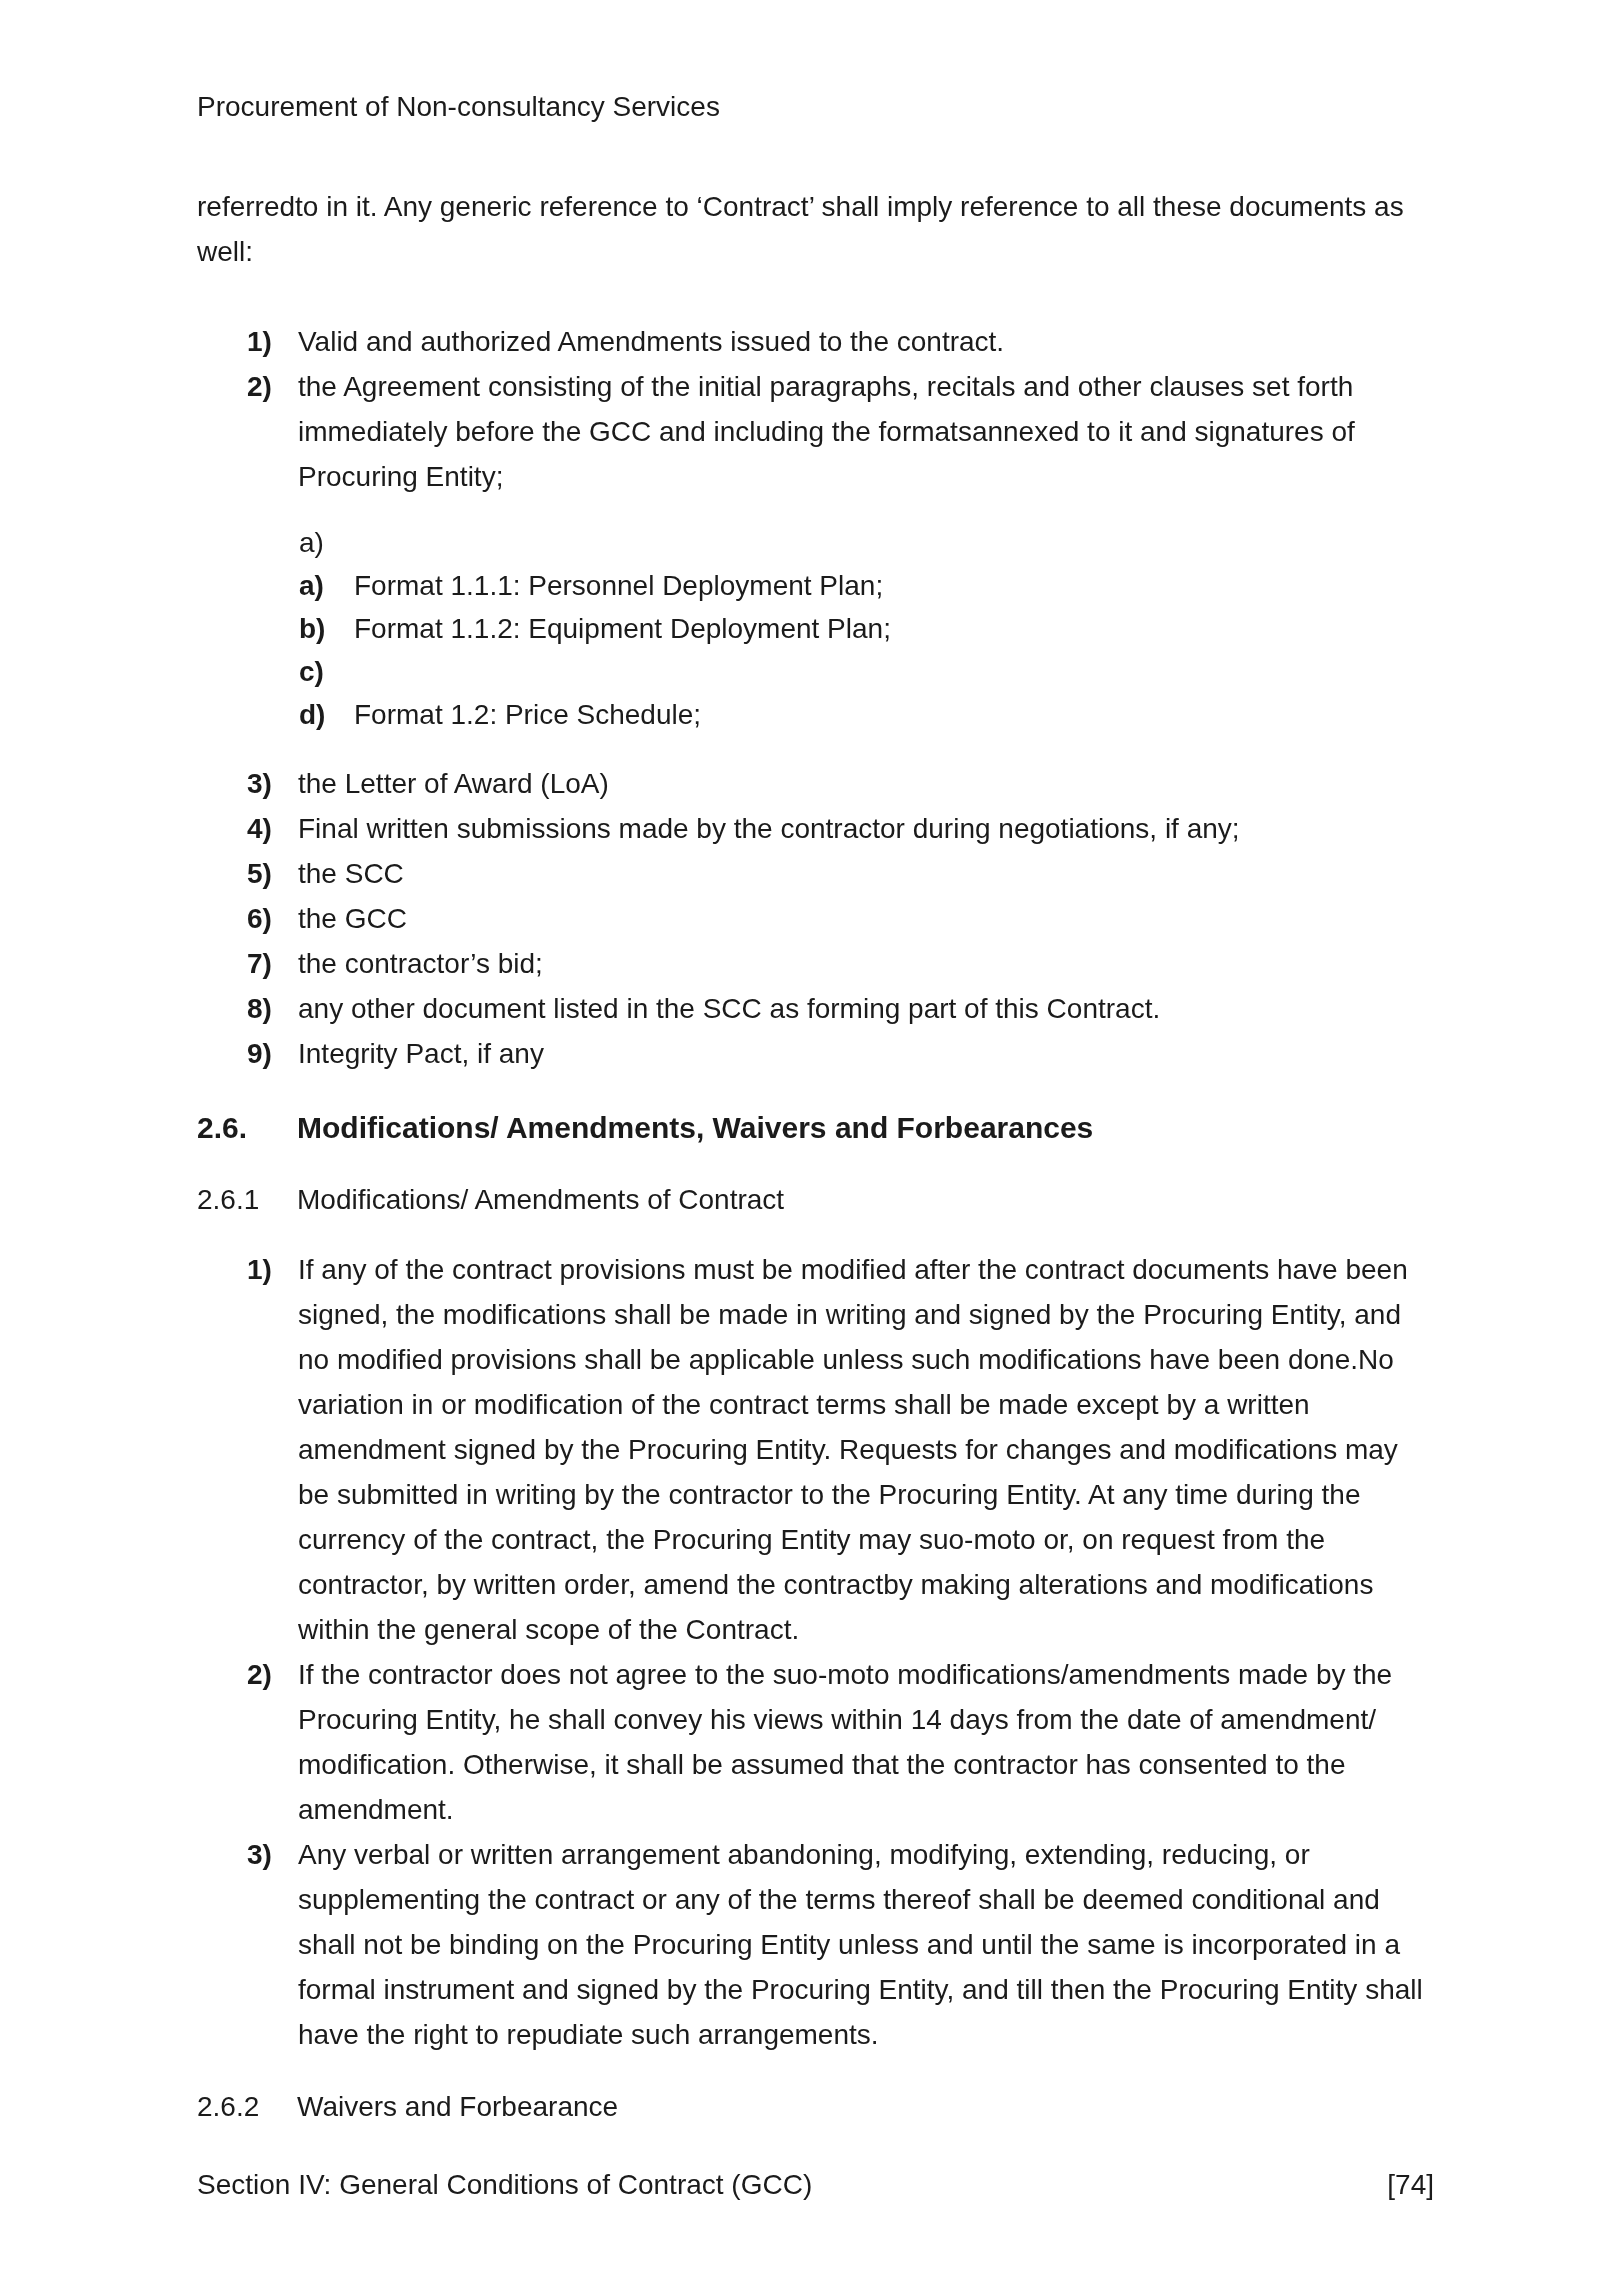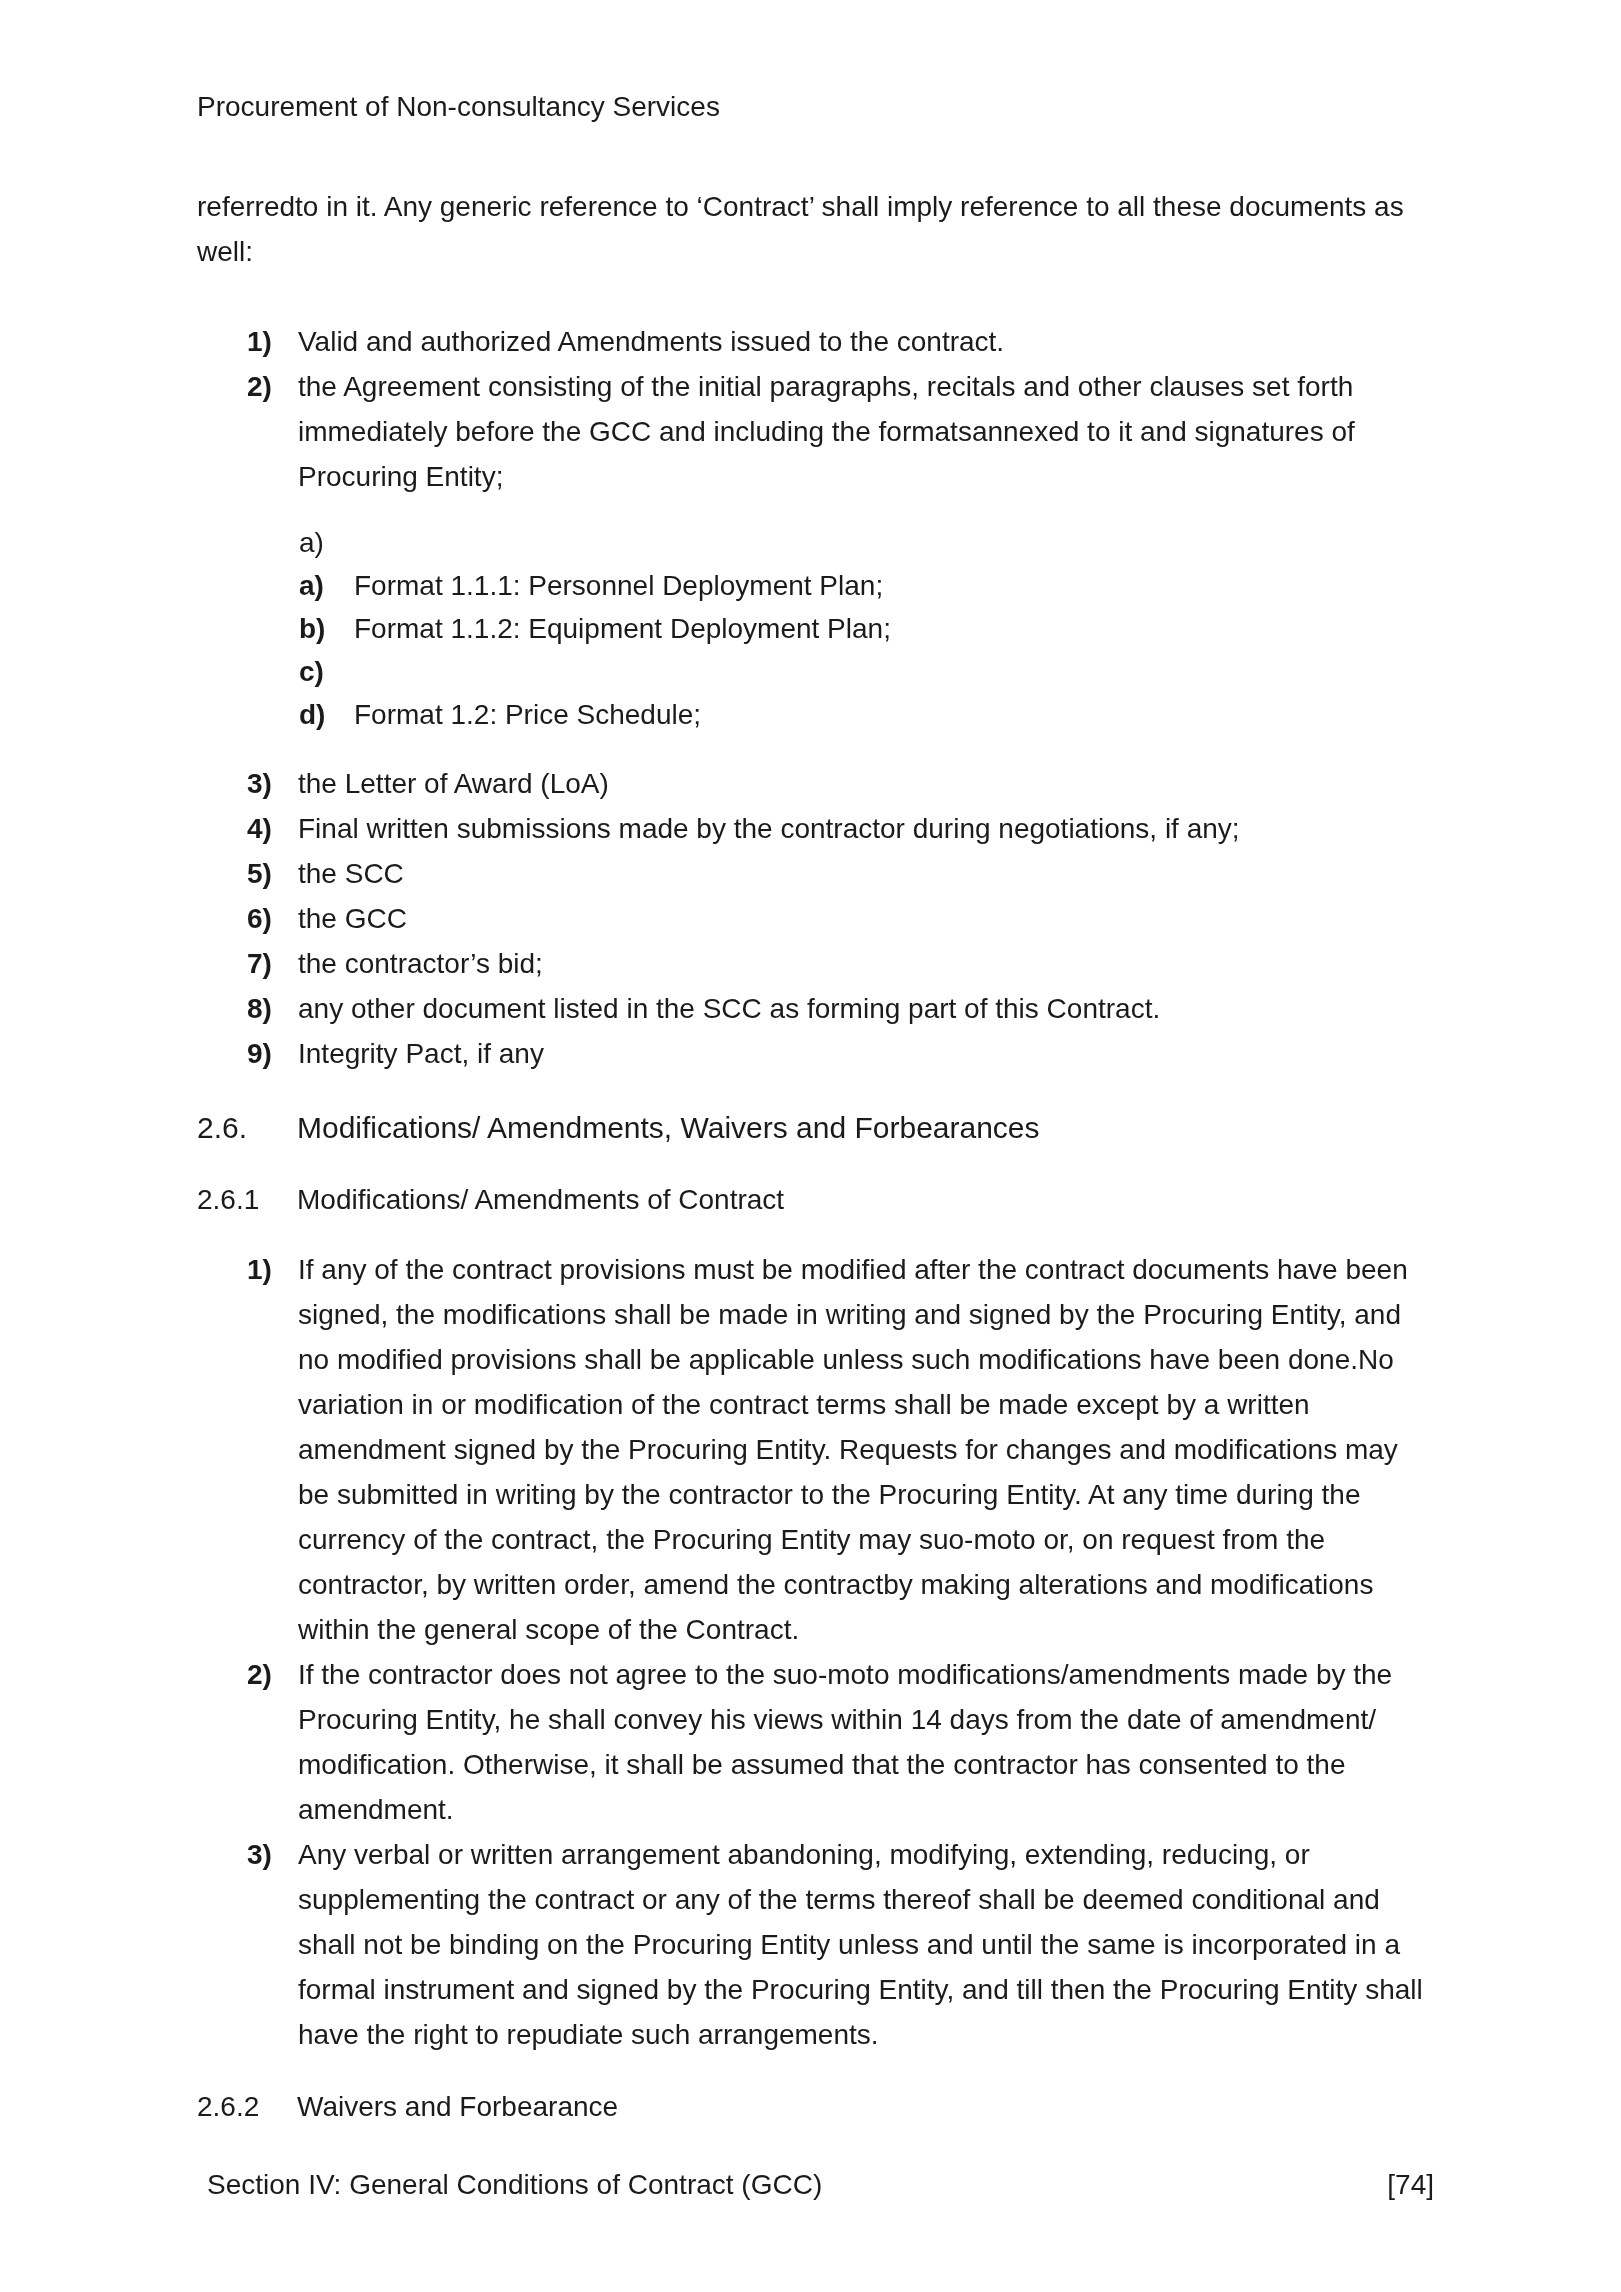--- a/index.html
+++ b/index.html
@@ -28,30 +28,30 @@
   .nitem { display: flex; }
   .nitem { padding-left: 50px; }
   .nitem .num { flex: 0 0 51px; width: 51px; font-weight: 700; }
   .nitem .txt { flex: 1; }
 
   .alist { margin: 21.6px 0 25.5px 0; }
   .aitem { display: flex; padding-left: 102px; line-height: 43px; }
   .aitem .letter { flex: 0 0 55px; width: 55px; font-weight: 700; }
   .aitem .letter.normal { font-weight: 400; }
 
-  .h1 { display: flex; font-weight: 400; font-size: 30px; line-height: 45px; margin: 29px 0 0 0; }
+  .h1 { display: flex; font-weight: 700; font-size: 30px; line-height: 45px; margin: 29px 0 0 0; }
   .h1 .hnum { flex: 0 0 100px; width: 100px; }
   .h2 { display: flex; font-weight: 400; font-size: 28px; line-height: 45px; margin: 26.5px 0 0 0; }
   .h2 .hnum { flex: 0 0 100px; width: 100px; }
 
   .body-list { margin-top: 25.5px; }
 
   .footer {
     position: absolute;
-    left: 207px;
+    left: 197px;
     right: 187px;
     bottom: 86px;
     display: flex;
     justify-content: space-between;
   }
 </style>
 </head>
 <body>
 
 <div class="page">

